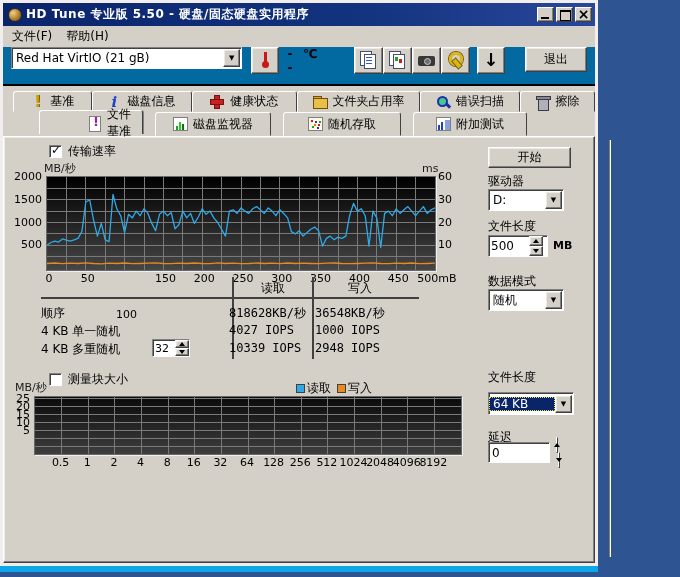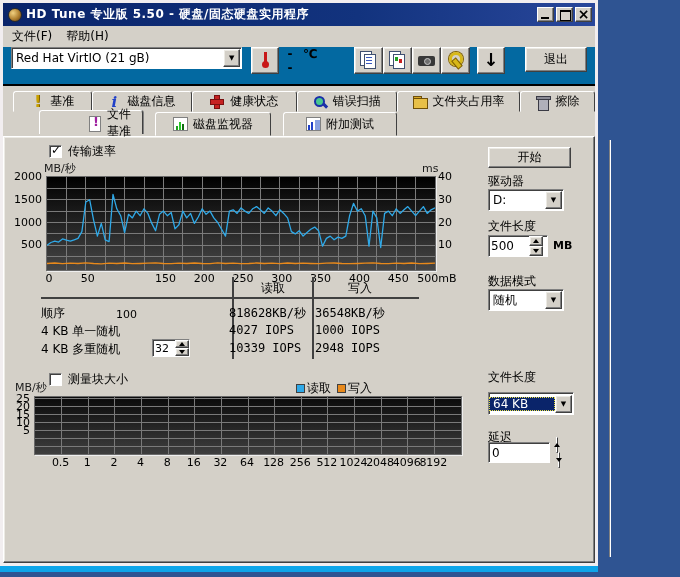--- a/index.html
+++ b/index.html
@@ -224,41 +224,45 @@
           <span>基准</span>
         </div>
         <div class="tab" style="width: 112px;">
           <span class="tab-icon i-diskinfo"></span>
           <span>磁盘信息</span>
         </div>
         <div class="tab" style="width: 118px;">
           <span class="tab-icon i-health"></span>
           <span>健康状态</span>
         </div>
+        <div class="tab" style="width: 138px;">
+          <span class="tab-icon i-folder"></span>
+          <span>文件夹占用率</span>
+        </div>
         <div class="tab" style="width: 112px;">
           <span class="tab-icon i-scan"></span>
           <span>错误扫描</span>
-        </div>
-        <div class="tab" style="width: 138px;">
-          <span class="tab-icon i-folder"></span>
-          <span>文件夹占用率</span>
         </div>
         <div class="tab" style="width: 84px;">
           <span class="tab-icon i-erase"></span>
           <span>擦除</span>
         </div>
       </div>
     <div class="tab-row tab-row2" id="tab-row-2">
         <div class="tab active" style="width: 104px; padding-left: 47px;">
           <span class="tab-icon i-filebench"></span>
           <span>文件基准</span>
         </div>
         <div class="tab" style="width: 116px;">
           <span class="tab-icon i-diskmon"></span>
           <span>磁盘监视器</span>
+        </div>
+        <div class="tab" style="width: 118px;">
+          <span class="tab-icon i-random"></span>
+          <span>随机存取</span>
         </div>
         <div class="tab" style="width: 114px;">
           <span class="tab-icon i-extra"></span>
           <span>附加测试</span>
         </div>
       </div>
   </div>
 
   <div class="content">
 
@@ -312,21 +316,21 @@
           <polyline points="0.0,86.5 7.8,86.0 15.5,86.7 23.3,86.2 31.0,86.5 38.8,85.8 46.6,86.5 54.3,86.9 62.1,86.2 69.8,86.5 77.6,86.0 85.4,86.7 93.1,86.5 100.9,86.2 108.6,85.8 116.4,86.5 124.2,86.7 131.9,86.2 139.7,86.5 147.4,86.0 155.2,86.5 163.0,86.7 170.7,85.8 178.5,86.5 186.2,86.2 194.0,86.7 201.8,86.5 209.5,86.0 217.3,86.5 225.0,86.2 232.8,86.7 240.6,86.0 248.3,86.5 256.1,86.2 263.8,86.5 271.6,86.7 279.4,86.2 287.1,86.0 294.9,86.5 302.6,86.7 310.4,86.5 318.2,86.2 325.9,85.8 333.7,86.5 341.4,86.7 349.2,86.2 357.0,86.5 364.7,86.0 372.5,86.7 380.2,86.5 388.0,86.2" fill="none" stroke="#E8891B" stroke-width="1.3" stroke-linejoin="round"></polyline>
         </svg>
     </div>
     <div id="c1-left">
         <span class="tick-lbl t-right" style="left: 2px; top: 33px; width: 36px;">2000</span>
         <span class="tick-lbl t-right" style="left: 2px; top: 55.75px; width: 36px;">1500</span>
         <span class="tick-lbl t-right" style="left: 2px; top: 78.5px; width: 36px;">1000</span>
         <span class="tick-lbl t-right" style="left: 2px; top: 101.25px; width: 36px;">500</span>
       </div>
     <div id="c1-right">
-        <span class="tick-lbl " style="left: 434px; top: 33px; width: 24px;">40</span>
+        <span class="tick-lbl " style="left: 434px; top: 33px; width: 24px;">60</span>
         <span class="tick-lbl " style="left: 434px; top: 55.75px; width: 24px;">30</span>
         <span class="tick-lbl " style="left: 434px; top: 78.5px; width: 24px;">20</span>
         <span class="tick-lbl " style="left: 434px; top: 101.25px; width: 24px;">10</span>
       </div>
     <div id="c1-x">
         <span class="tick-lbl t-center" style="left: 22px; top: 135px; width: 46px;">0</span>
         <span class="tick-lbl t-center" style="left: 60.8px; top: 135px; width: 46px;">50</span>
         <span class="tick-lbl t-center" style="left: 99.6px; top: 135px; width: 46px; margin-top: 36px;">100</span>
         <span class="tick-lbl t-center" style="left: 138.4px; top: 135px; width: 46px;">150</span>
         <span class="tick-lbl t-center" style="left: 177.2px; top: 135px; width: 46px;">200</span>

